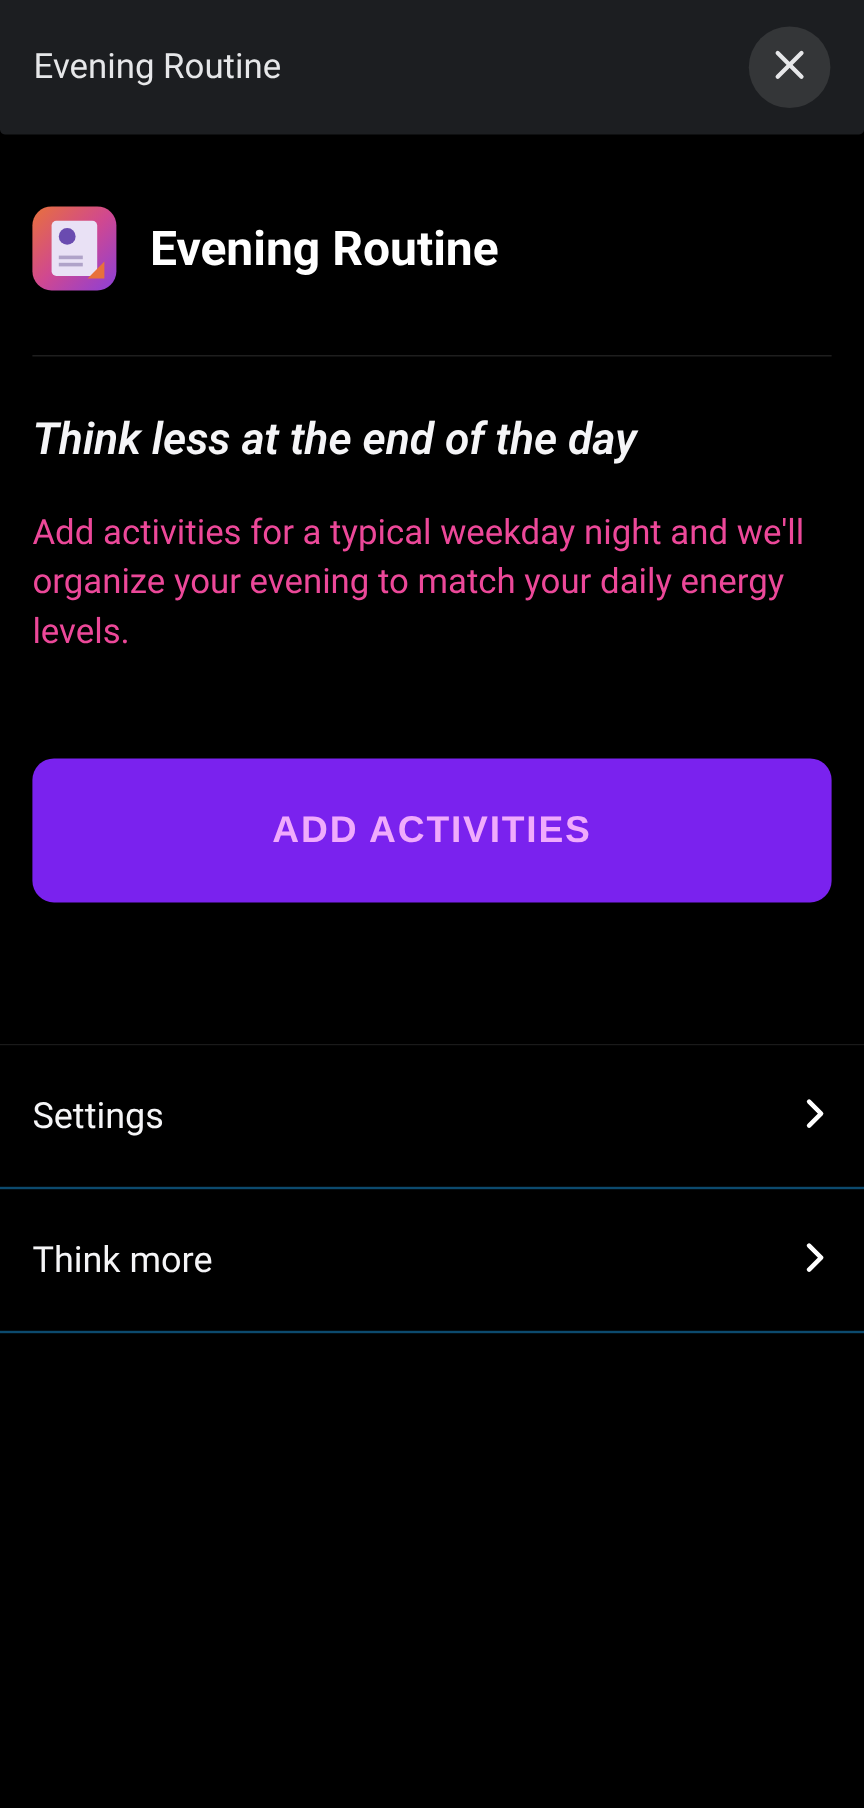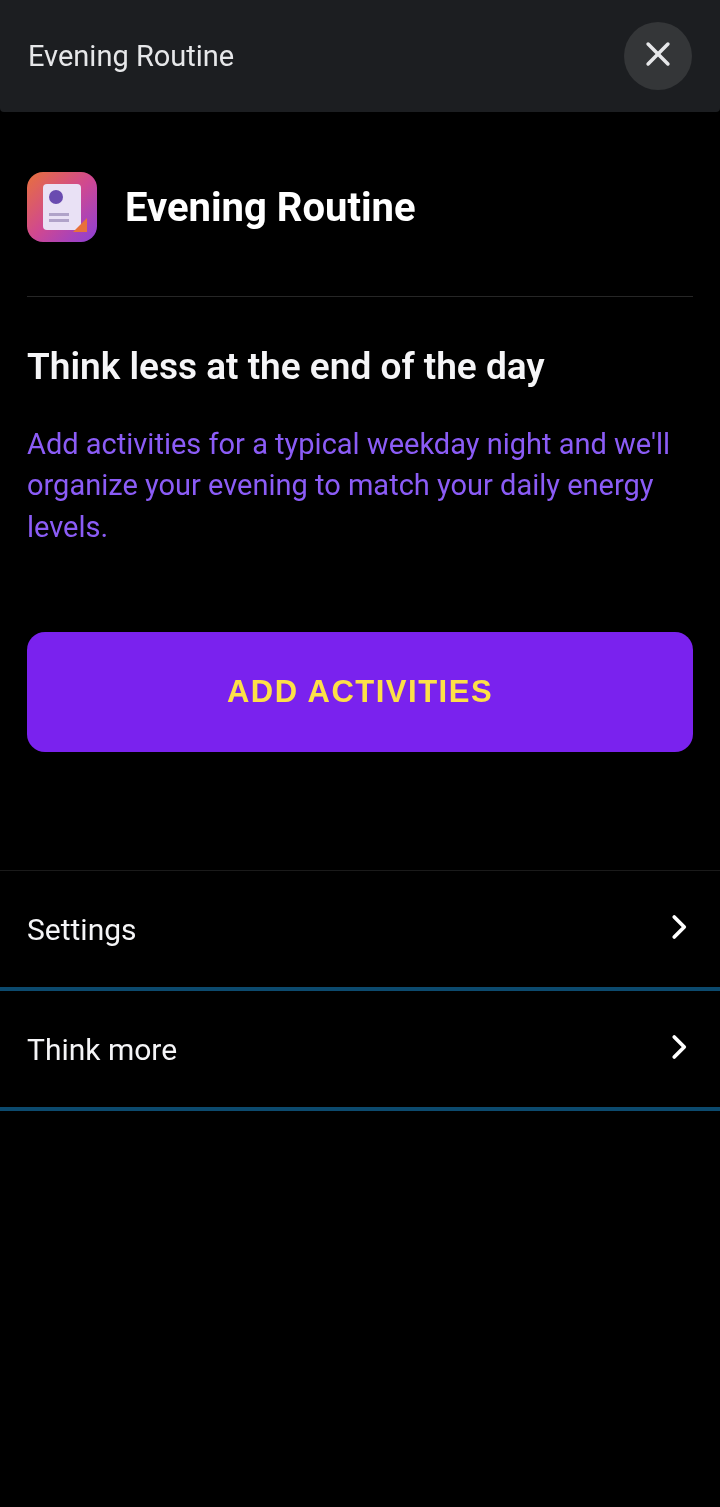--- a/index.html
+++ b/index.html
@@ -107,50 +107,51 @@
       color: #ffffff;
     }
     .description-section {
       padding-top: 48px;
     }
     .section-heading {
       font-size: 37px;
       font-weight: 600;
       color: #f5f5f7;
       margin-bottom: 36px;
+      font-style: italic;
     }
     .section-body {
       font-size: 29px;
       line-height: 1.43;
-      color: #8b5cf6;
+      color: #ec4899;
       margin-bottom: 84px;
     }
     .primary-button {
       width: 100%;
       height: 120px;
       background: #7a22ee;
       border: none;
       border-radius: 18px;
-      color: #fde047;
+      color: #f0abfc;
       font-size: 31px;
       font-weight: 600;
       letter-spacing: 1.5px;
       cursor: pointer;
       margin-bottom: 118px;
     }
     .list-section {
       border-top: 1px solid #1a1a1a;
     }
     .list-item {
       height: 120px;
       display: flex;
       align-items: center;
       justify-content: space-between;
       padding: 0 27px;
-      border-bottom: 4px solid #0c4a6e;
+      border-bottom: 2px solid #0c4a6e;
       cursor: pointer;
     }
     .list-item-label {
       font-size: 30px;
       font-weight: 400;
       color: #f5f5f7;
     }
     .chevron-right svg {
       width: 30px;
       height: 30px;

